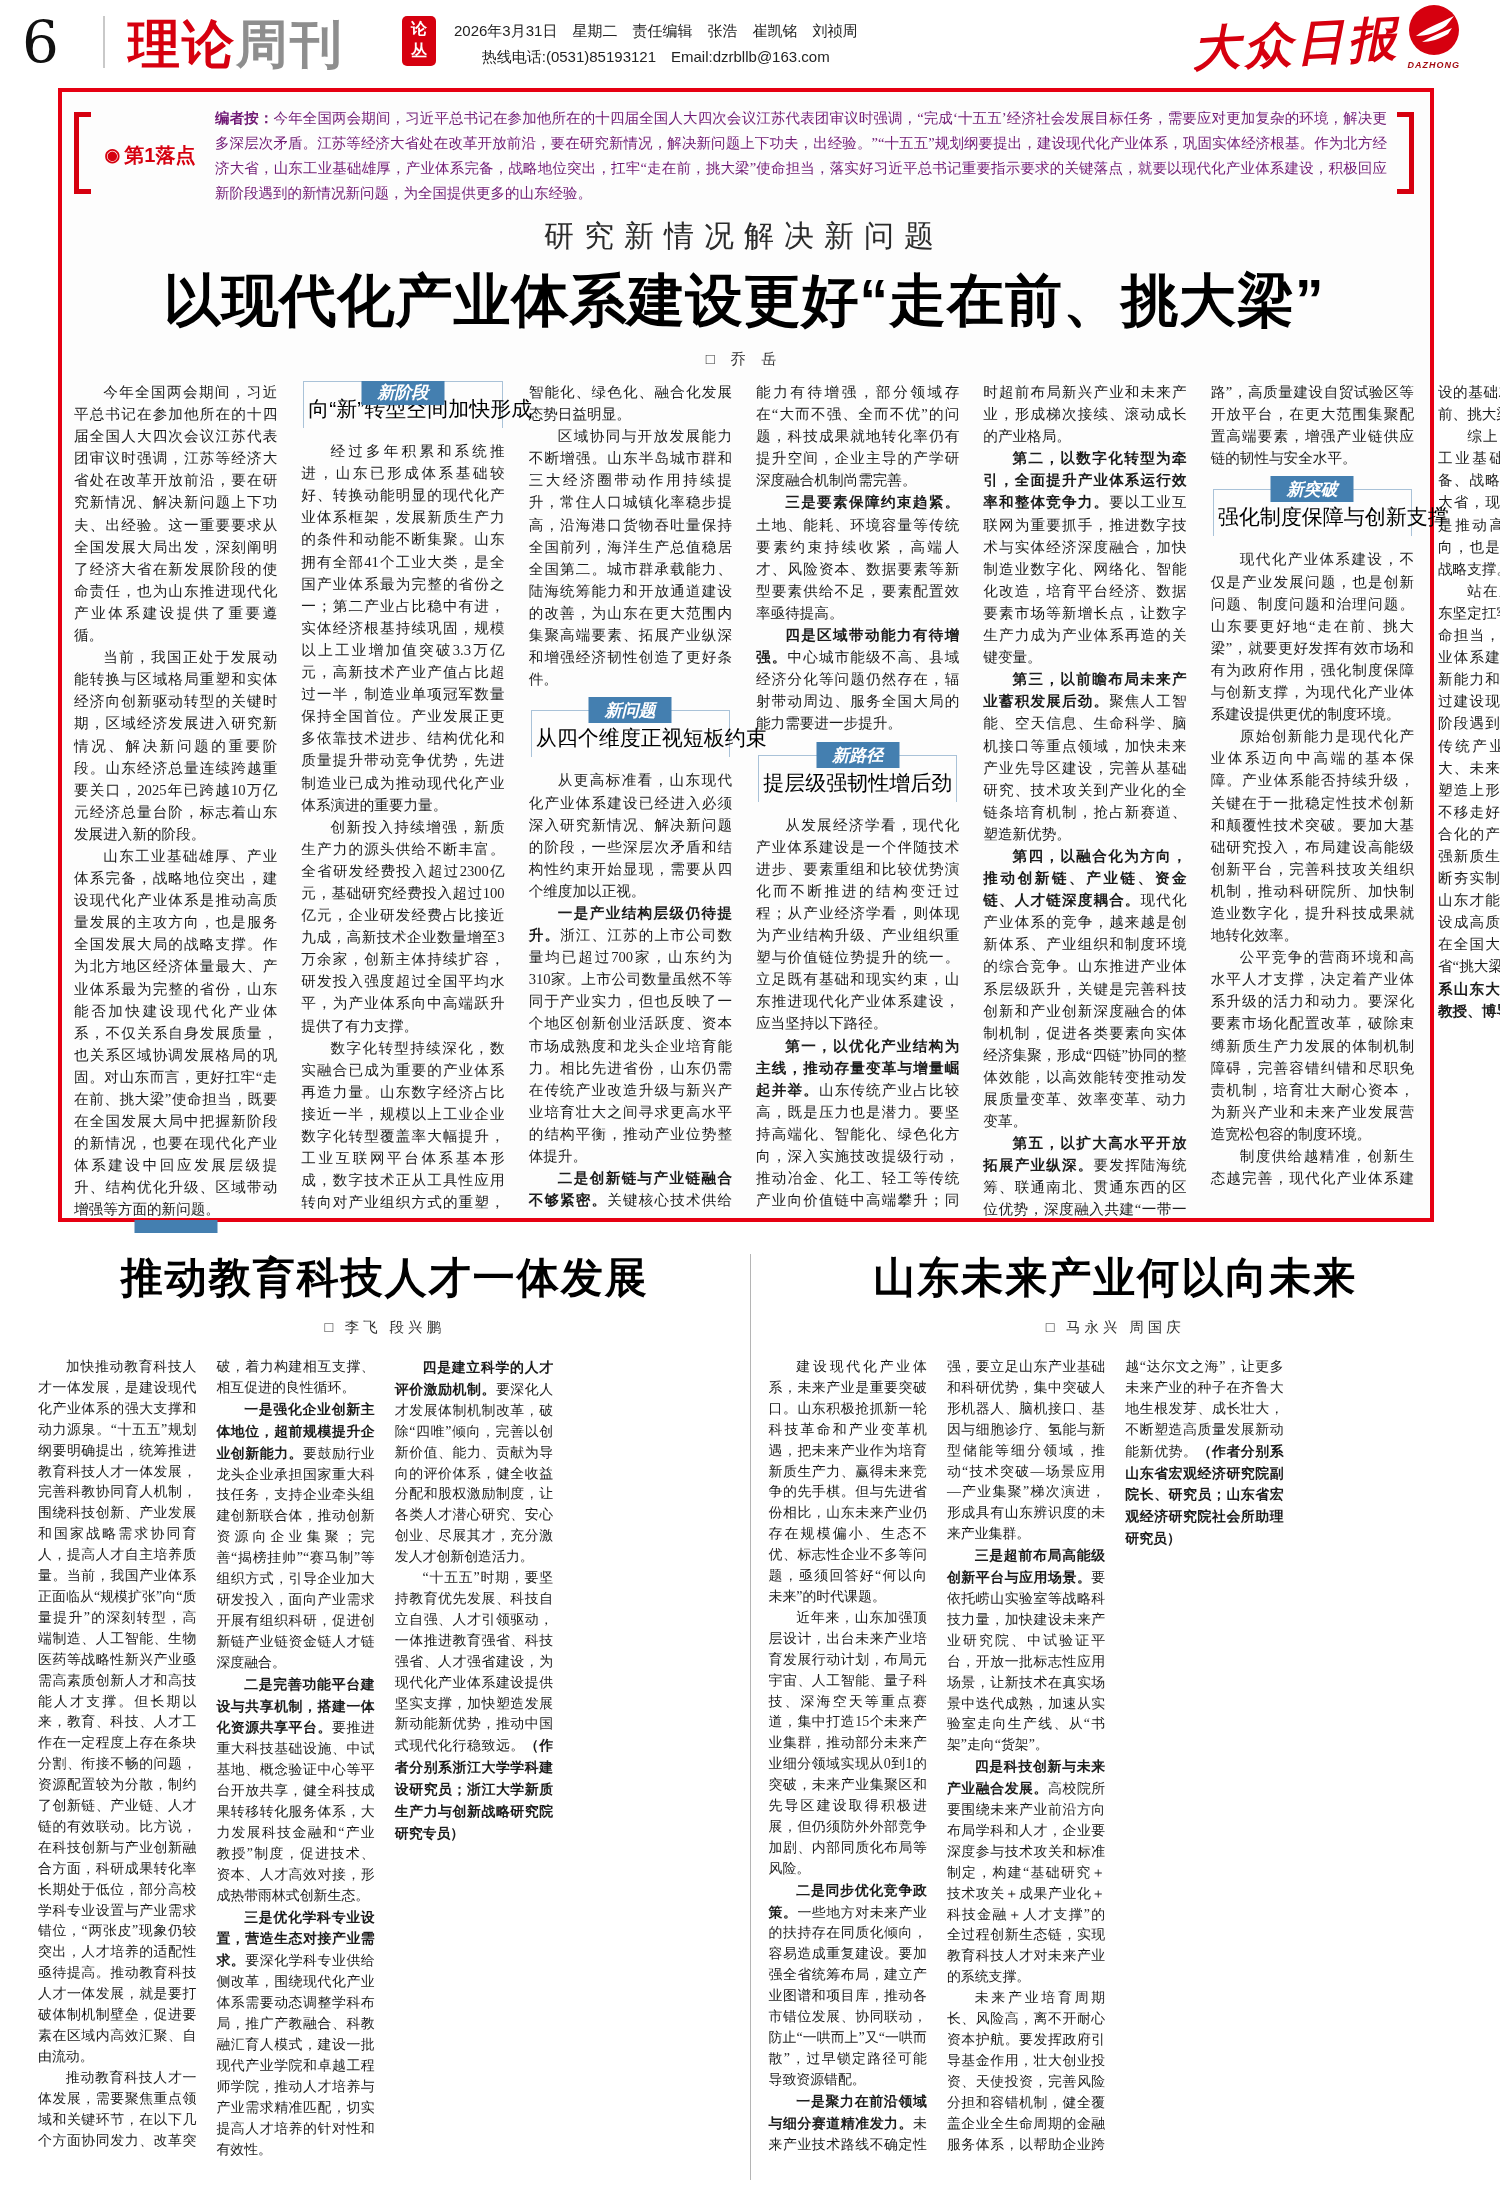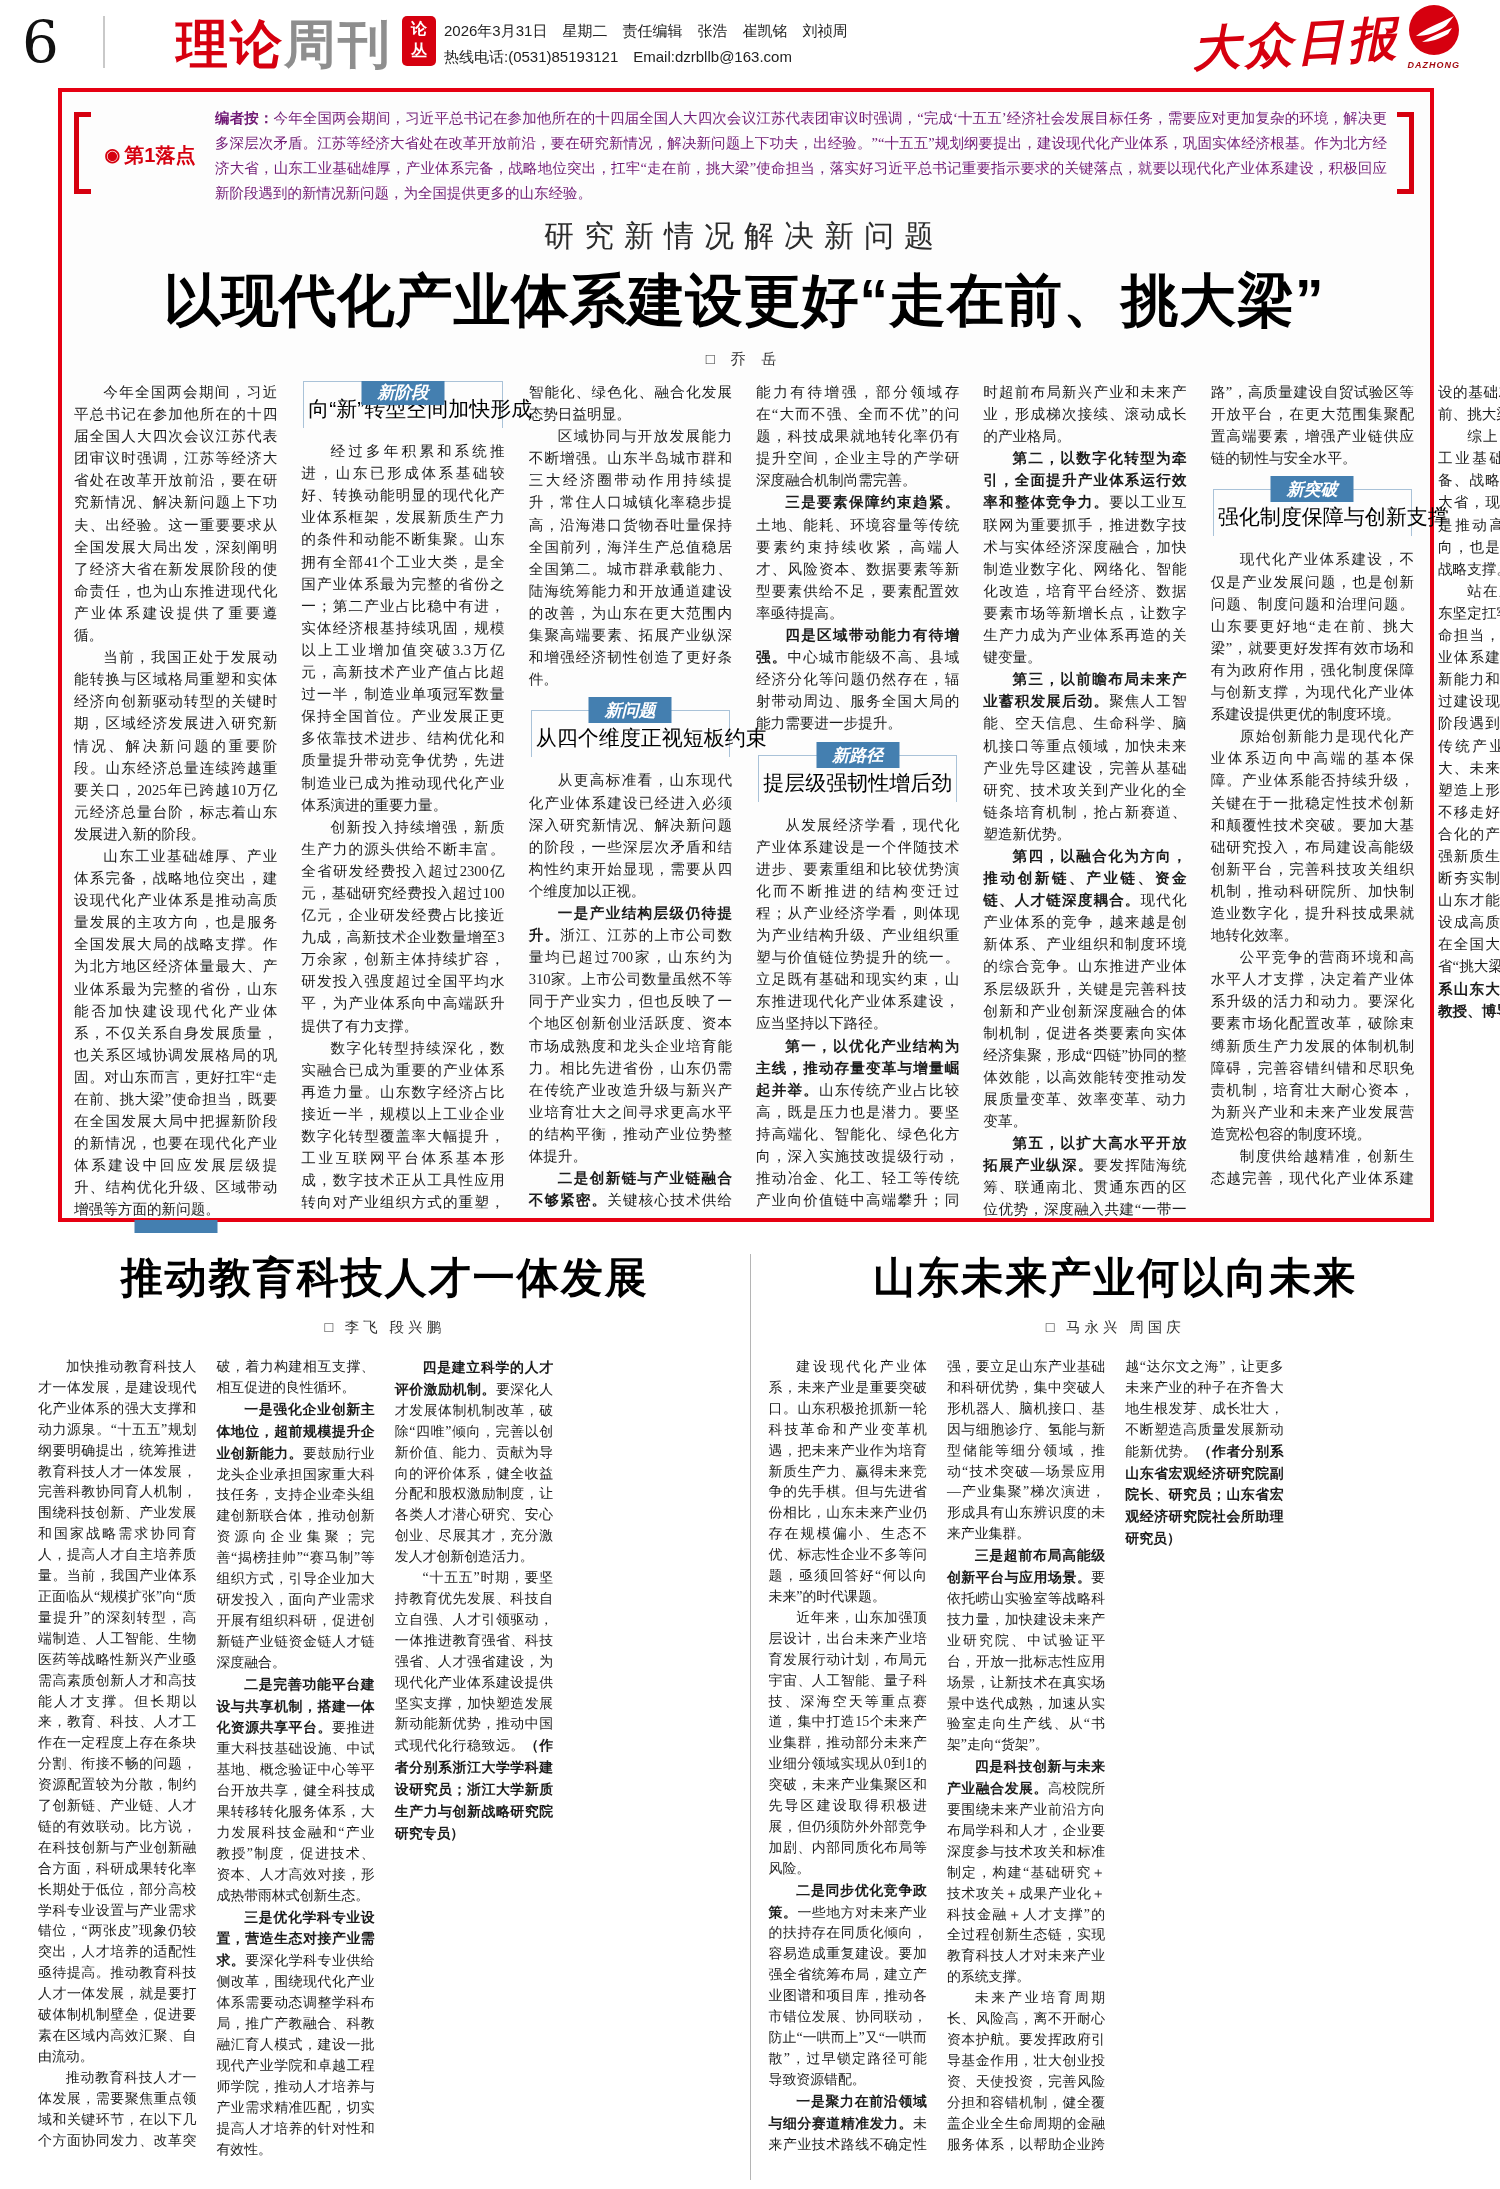--- a/index.html
+++ b/index.html
@@ -5,27 +5,27 @@
   html,body{margin:0;padding:0;background:#fff;}
   .page{position:relative;width:1500px;height:2189px;background:#fff;overflow:hidden;
         font-family:"Liberation Serif",serif;color:#1a1a1a;}
   
   .hdr{position:absolute;top:0;left:0;width:1500px;height:84px;}
   .pageno{position:absolute;left:22px;top:8px;font-size:58px;font-weight:400;color:#111;
           font-family:"DejaVu Serif",serif;}
   .hdr-div{position:absolute;left:103px;top:16px;width:2px;height:52px;background:#c9c9c9;}
   .sec-title{position:absolute;left:128px;top:10px;font-size:52px;font-weight:900;
              font-family:"Liberation Sans",sans-serif;letter-spacing:2px;}
-  .sec-title .t1{color:#d6000f;margin-left:48px;}
+  .sec-title .t1{color:#d6000f;}
   .sec-title .t2{color:#8e8e8e;}
   .seal{position:absolute;left:402px;top:16px;width:34px;height:48px;background:#d6000f;border-radius:5px;
         color:#fff;font-size:16px;line-height:22px;text-align:center;padding-top:2px;
         font-family:"Liberation Sans",sans-serif;font-weight:700;}
-  .dateblock{position:absolute;left:444px;top:18px;font-size:15px;line-height:26px;color:#222;
-             font-family:"Liberation Sans",sans-serif;}
+  .dateblock{position:absolute;left:454px;top:18px;font-size:15px;line-height:26px;color:#222;
+             font-family:"Liberation Sans",sans-serif;text-align:center;}
   .masthead{position:absolute;right:40px;top:4px;display:flex;align-items:flex-start;}
   .mast-cn{font-size:48px;color:#d6000f;font-weight:900;font-style:italic;
            font-family:"DejaVu Serif",cursive,serif;letter-spacing:4px;transform:rotate(-3deg);margin-top:8px;}
   .mast-logo{margin-left:8px;text-align:center;}
   .mast-logo .en{font-size:9px;font-weight:700;color:#a40d12;font-family:"Liberation Sans",sans-serif;
                  font-style:italic;letter-spacing:1px;}
   
   .leadbox{position:absolute;top:88px;left:58px;width:1376px;height:1134px;border:4px solid #e60012;
            background:#fdfdfd;box-sizing:border-box;padding:12px 16px 0 12px;}
   .ednote-row{display:flex;align-items:stretch;}

